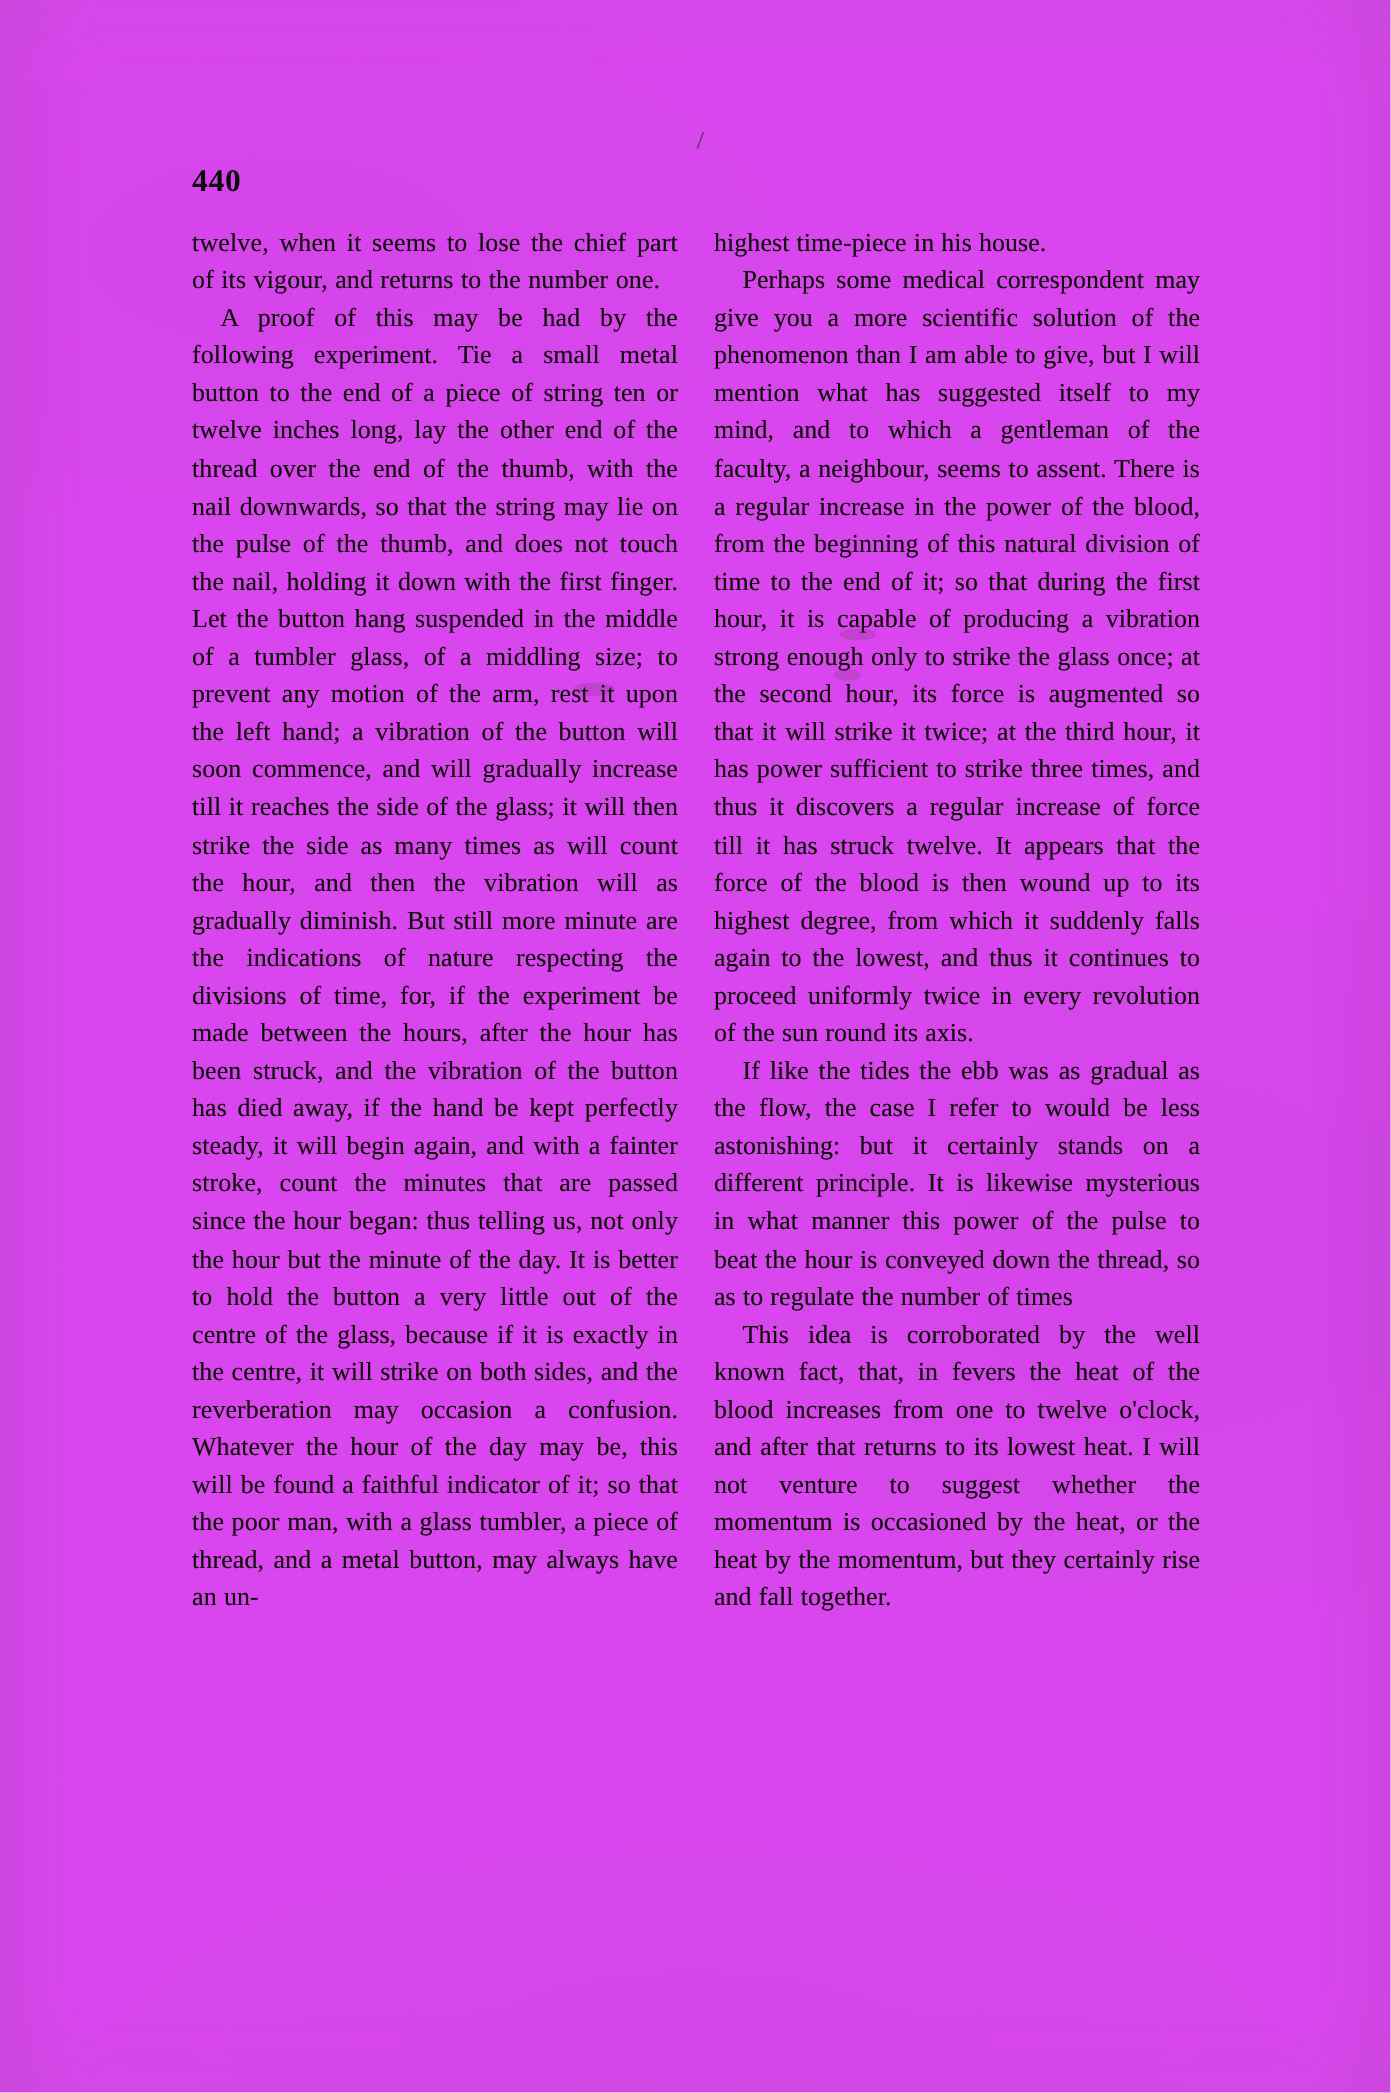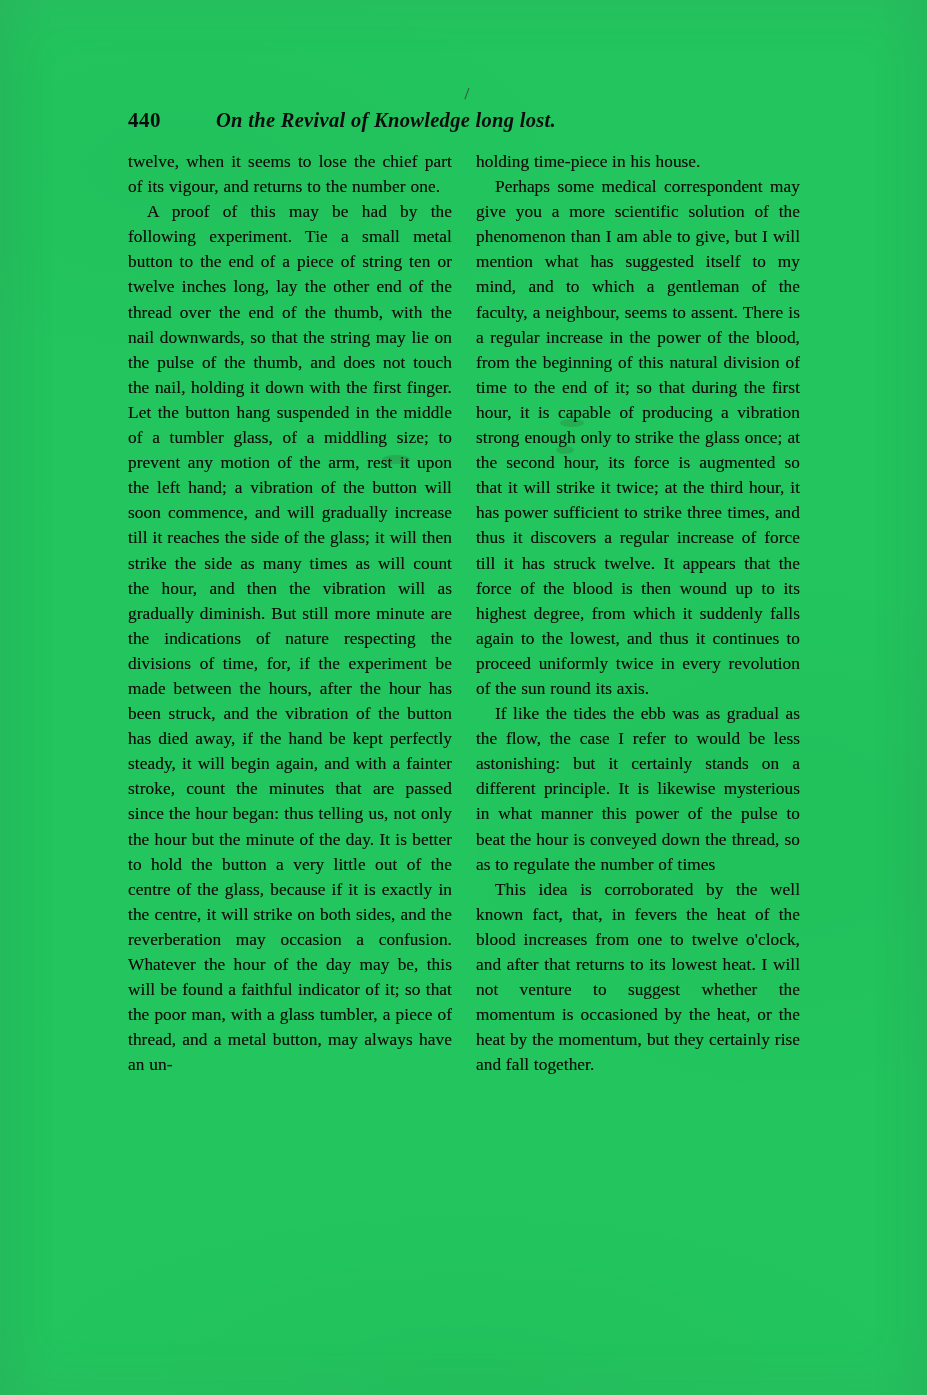--- a/index.html
+++ b/index.html
@@ -13,21 +13,21 @@
     font-family: "Liberation Serif", serif;
     color: #0d0d0d;
     position: relative;
     overflow: hidden;
   }
   .page {
     position: absolute;
     top: 0; left: 0;
     width: 927px;
     height: 1395px;
-    background: #22c55e;
+    background: #d946ef;
   }
   
   .paper-texture {
     position: absolute;
     inset: 0;
     background:
       radial-gradient(ellipse 600px 300px at 20% 12%, rgba(0,0,0,0.018), rgba(0,0,0,0) 70%),
       radial-gradient(ellipse 500px 400px at 85% 60%, rgba(0,0,0,0.022), rgba(0,0,0,0) 70%),
       radial-gradient(ellipse 700px 250px at 50% 98%, rgba(0,0,0,0.02), rgba(0,0,0,0) 70%),
       linear-gradient(90deg, rgba(0,0,0,0.03) 0%, rgba(0,0,0,0) 6%, rgba(0,0,0,0) 94%, rgba(0,0,0,0.03) 100%);
@@ -119,32 +119,31 @@
 <body>
 
 <div class="page">
   <div class="paper-texture"></div>
 
   <div class="content">
 
     <div class="header-row">
       <div class="tick"></div>
       <div class="folio">440</div>
-      <div class="running-head">On the Revival of Knowledge long lost.</div>
     </div>
 
     <div class="columns">
 
       <div class="col col-left">
         <p>twelve, when it seems to lose the chief part of its vigour, and returns to the number one.</p>
         <p class="indent">A proof of this may be had by the following experiment. Tie a small metal button to the end of a piece of string ten or twelve inches long, lay the other end of the thread over the end of the thumb, with the nail downwards, so that the string may lie on the pulse of the thumb, and does not touch the nail, holding it down with the first finger. Let the button hang suspended in the middle of a tumbler glass, of a middling size; to prevent any motion of the arm, rest it upon the left hand; a vibration of the button will soon commence, and will gradually increase till it reaches the side of the glass; it will then strike the side as many times as will count the hour, and then the vibration will as gradually diminish. But still more minute are the indications of nature respecting the divisions of time, for, if the experiment be made between the hours, after the hour has been struck, and the vibration of the button has died away, if the hand be kept perfectly steady, it will begin again, and with a fainter stroke, count the minutes that are passed since the hour began: thus telling us, not only the hour but the minute of the day. It is better to hold the button a very little out of the centre of the glass, because if it is exactly in the centre, it will strike on both sides, and the reverberation may occasion a confusion. Whatever the hour of the day may be, this will be found a faithful indicator of it; so that the poor man, with a glass tumbler, a piece of thread, and a metal button, may always have an un-</p>
       </div>
 
       <div class="col col-right">
-        <p>holding time-piece in his house.</p>
+        <p>highest time-piece in his house.</p>
         <p class="indent">Perhaps some medical correspondent may give you a more scientific solution of the phenomenon than I am able to give, but I will mention what has suggested itself to my mind, and to which a gentleman of the faculty, a neighbour, seems to assent. There is a regular increase in the power of the blood, from the beginning of this natural division of time to the end of it; so that during the first hour, it is capable of producing a vibration strong enough only to strike the glass once; at the second hour, its force is augmented so that it will strike it twice; at the third hour, it has power sufficient to strike three times, and thus it discovers a regular increase of force till it has struck twelve. It appears that the force of the blood is then wound up to its highest degree, from which it suddenly falls again to the lowest, and thus it continues to proceed uniformly twice in every revolution of the sun round its axis.</p>
         <p class="indent">If like the tides the ebb was as gradual as the flow, the case I refer to would be less astonishing: but it certainly stands on a different principle. It is likewise mysterious in what manner this power of the pulse to beat the hour is conveyed down the thread, so as to regulate the number of times</p>
         <p class="indent">This idea is corroborated by the well known fact, that, in fevers the heat of the blood increases from one to twelve o'clock, and after that returns to its lowest heat. I will not venture to suggest whether the momentum is occasioned by the heat, or the heat by the momentum, but they certainly rise and fall together.</p>
       </div>
 
     </div>
   </div>
 
   <div class="smudge s1"></div>
   <div class="smudge s2"></div>

